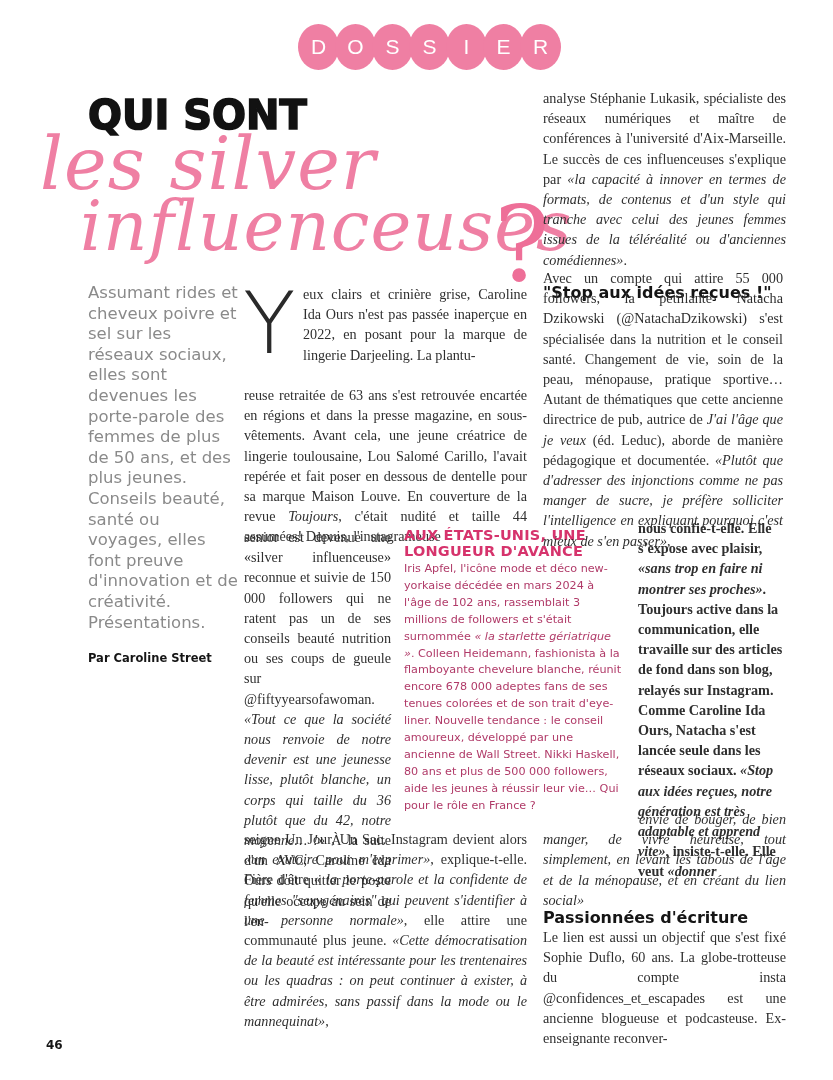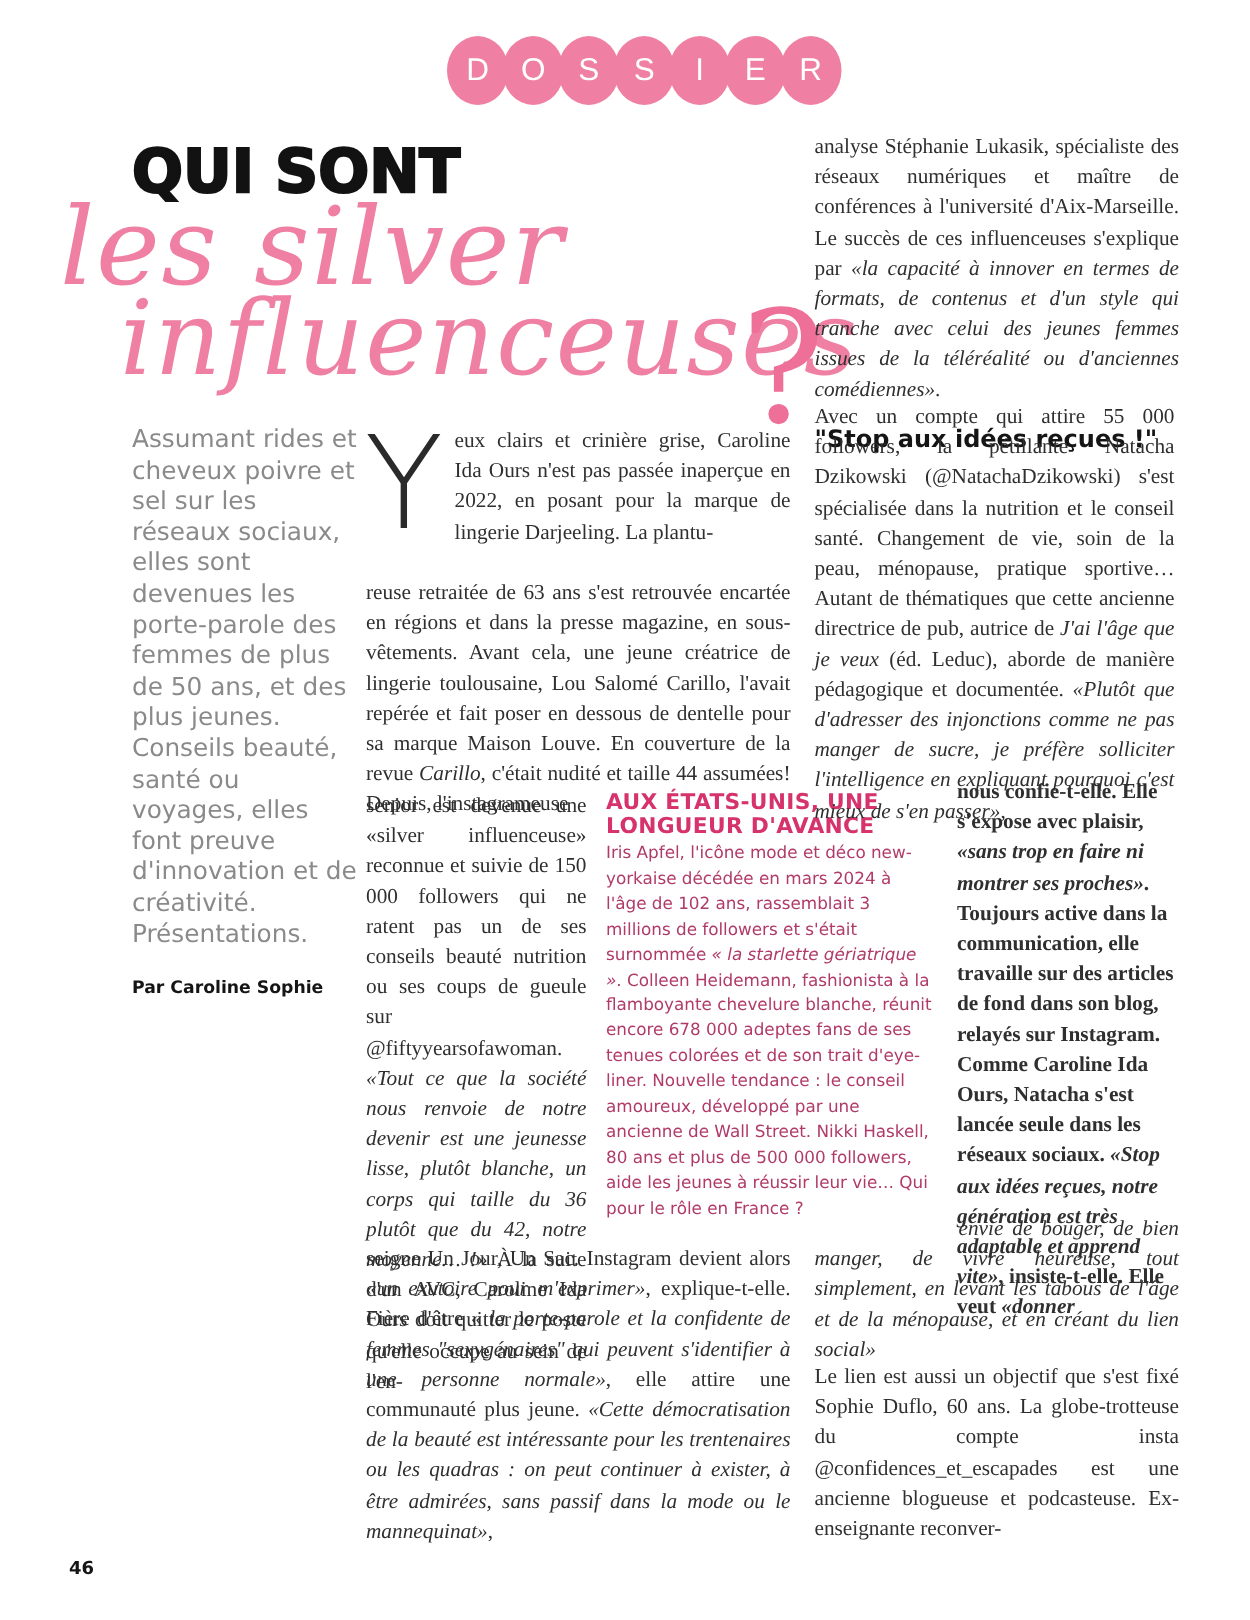--- a/index.html
+++ b/index.html
@@ -62,26 +62,26 @@
   <div class="bubble">E</div>
   <div class="bubble">R</div>
 </div>
 
 <div class="abs title-qui">QUI SONT</div>
 <div class="abs title-script title-line1">les silver</div>
 <div class="abs title-script title-line2">influenceuses</div>
 <div class="abs qmark">?</div>
 
 <div class="abs intro">Assumant rides et cheveux poivre et sel sur les réseaux sociaux, elles sont devenues les porte-parole des femmes de plus de 50 ans, et des plus jeunes. Conseils beauté, santé ou voyages, elles font preuve d'innovation et de créativité. Présentations.</div>
-<div class="abs byline">Par Caroline Sophie</div>
+<div class="abs byline">Par Caroline Street</div>
 
 <div class="abs dropcap">Y</div>
 <div class="abs col c2a">eux clairs et crinière grise, Caroline Ida Ours n'est pas passée inaperçue en 2022, en posant pour la marque de lingerie Darjeeling. La plantu-</div>
 <div class="abs col c2b">
-  <span>reuse retraitée de 63 ans s'est retrouvée encartée en régions et dans la presse magazine, en sous-vêtements. Avant cela, une jeune créatrice de lingerie toulousaine, Lou Salomé Carillo, l'avait repérée et fait poser en dessous de dentelle pour sa marque Maison Louve. En couverture de la revue </span><i>Carillo</i><span>, c'était nudité et taille 44 assumées! Depuis, l'instagrameuse</span>
+  <span>reuse retraitée de 63 ans s'est retrouvée encartée en régions et dans la presse magazine, en sous-vêtements. Avant cela, une jeune créatrice de lingerie toulousaine, Lou Salomé Carillo, l'avait repérée et fait poser en dessous de dentelle pour sa marque Maison Louve. En couverture de la revue </span><i>Toujours</i><span>, c'était nudité et taille 44 assumées! Depuis, l'instagrameuse</span>
 </div>
 <div class="abs col c2c">
   <span>senior est devenue une «silver influenceuse» reconnue et suivie de 150 000 followers qui ne ratent pas un de ses conseils beauté nutrition ou ses coups de gueule sur @fiftyyearsofawoman. </span><i>«Tout ce que la société nous renvoie de notre devenir est une jeunesse lisse, plutôt blanche, un corps qui taille du 36 plutôt que du 42, notre moyenne… !»</i><span> À la suite d'un AVC, Caroline Ida Ours doit quitter le poste qu'elle occupe au sein de l'en-</span>
 </div>
 <div class="abs col c2d">
   <span>seigne Un Jour, Un Sac. Instagram devient alors </span><i>«un exutoire pour m'exprimer»</i><span>, explique-t-elle. Fière d'être </span><i>« la porte-parole et la confidente de femmes "sexygénaires" qui peuvent s'identifier à une personne normale»</i><span>, elle attire une communauté plus jeune. </span><i>«Cette démocratisation de la beauté est intéressante pour les trentenaires ou les quadras : on peut continuer à exister, à être admirées, sans passif dans la mode ou le mannequinat»</i><span>,</span>
 </div>
 
 <div class="abs box">
   <div class="box-title">
@@ -100,16 +100,17 @@
 <div class="abs col c3b">
   <span>Avec un compte qui attire 55 000 followers, la pétillante Natacha Dzikowski (@NatachaDzikowski) s'est spécialisée dans la nutrition et le conseil santé. Changement de vie, soin de la peau, ménopause, pratique sportive… Autant de thématiques que cette ancienne directrice de pub, autrice de </span><i>J'ai l'âge que je veux</i><span> (éd. Leduc), aborde de manière pédagogique et documentée. </span><i>«Plutôt que d'adresser des injonctions comme ne pas manger de sucre, je préfère solliciter l'intelligence en expliquant pourquoi c'est mieux de s'en passer»</i><span>,</span>
 </div>
 <div class="abs col c3c" style="top:518px; text-align:left;font-weight:bold;">
   <span>nous confie-t-elle. Elle s'expose avec plaisir, </span><i>«sans trop en faire ni montrer ses proches»</i><span>. Toujours active dans la communication, elle travaille sur des articles de fond dans son blog, relayés sur Instagram. Comme Caroline Ida Ours, Natacha s'est lancée seule dans les réseaux sociaux. </span><i>«Stop aux idées reçues, notre génération est très adaptable et apprend vite»</i><span>, insiste-t-elle. Elle veut </span><i>«donner</i>
 </div>
 <div class="abs col c3d" style="top:809px;">
   <i style="display:block; text-indent:96px;">envie de bouger, de bien manger, de vivre heureuse, tout simplement, en levant les tabous de l'âge et de la ménopause, et en créant du lien social»</i>
 </div>
 <div class="abs c3e" style="top:908px;">
+  <div class="sub">Passionnées d'écriture</div>
   <div class="col">Le lien est aussi un objectif que s'est fixé Sophie Duflo, 60 ans. La globe-trotteuse du compte insta @confidences_et_escapades est une ancienne blogueuse et podcasteuse. Ex-enseignante reconver-</div>
 </div>
 
 <div class="abs pageno">46</div>
 
 </body></html>

